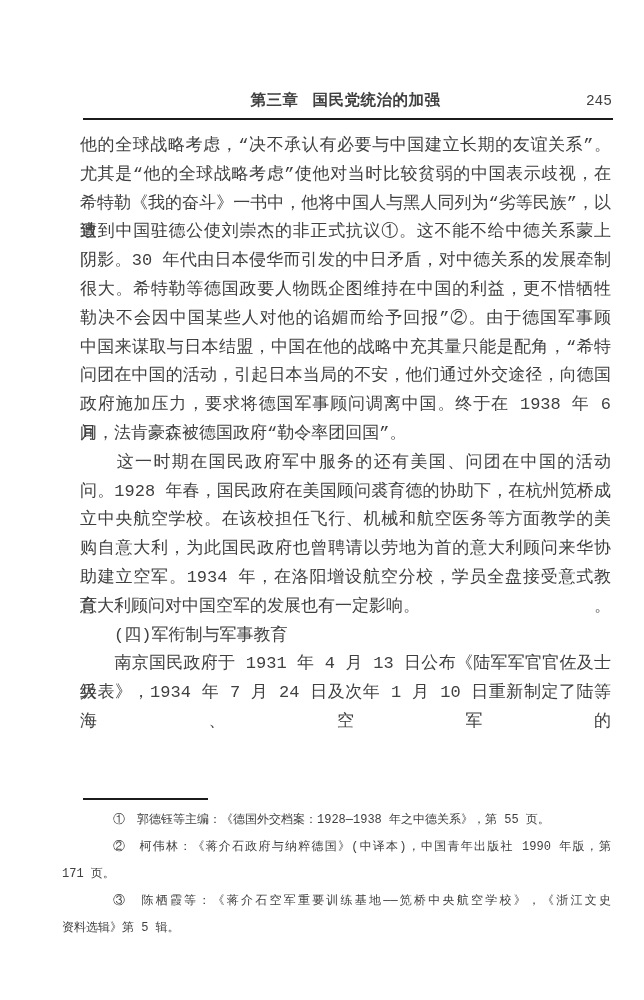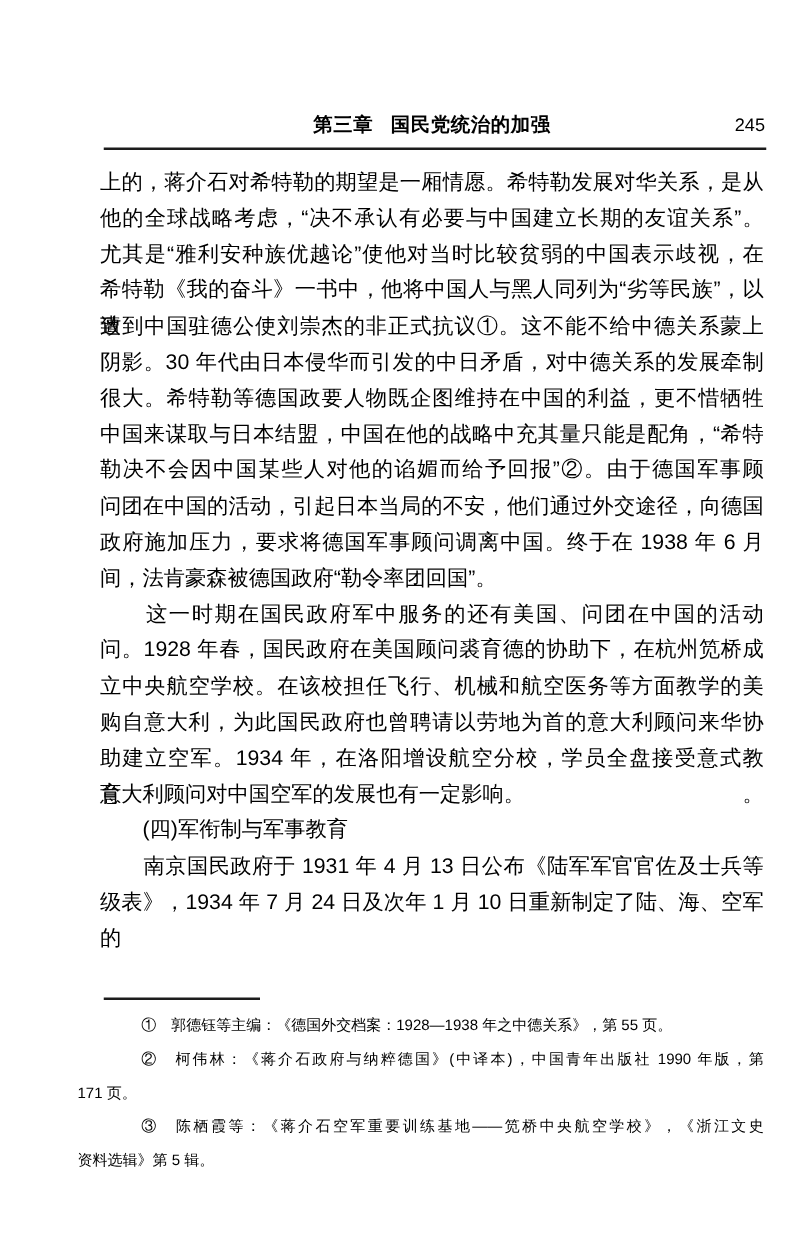--- a/index.html
+++ b/index.html
@@ -1,22 +1,22 @@
 <!DOCTYPE html>
 <html><head>
 <meta charset="utf-8">
 <style>
   html,body { margin:0; padding:0; }
   .page {
     position: relative;
     width: 644px;
     height: 1000px;
     background: #ffffff;
-    color: #000000;
-    font-family: Liberation Sans, sans-serif;
+    color: #404040;
+    font-family: Liberation Mono, monospace;
     overflow: hidden;
   }
   
   .runhead {
     position: absolute;
     top: 91px; left: 80px; width: 531px; height: 20px;
     font-size: 15.5px; line-height: 20px;
   }
   .runhead .chap-title {
     display: block; text-align: center;
@@ -85,29 +85,28 @@
 
   <div class="runhead">
     <span class="chap-title"><span class="chap-part">第三章</span><span>国民党统治的加强</span></span>
   </div>
 
   <div class="pagenum">245</div>
 
   <div class="head-rule"></div>
 
   <div class="bodytext">
-      <div class="tline just">上的，蒋介石对希特勒的期望是一厢情愿。希特勒发展对华关系，是从</div>
       <div class="tline just">他的全球战略考虑，“决不承认有必要与中国建立长期的友谊关系”。</div>
-      <div class="tline just">尤其是“雅利安种族优越论”使他对当时比较贫弱的中国表示歧视，在</div>
+      <div class="tline just">尤其是“他的全球战略考虑”使他对当时比较贫弱的中国表示歧视，在</div>
       <div class="tline just">希特勒《我的奋斗》一书中，他将中国人与黑人同列为“劣等民族”，以致</div>
       <div class="tline just">遭到中国驻德公使刘崇杰的非正式抗议①。这不能不给中德关系蒙上</div>
       <div class="tline just">阴影。30 年代由日本侵华而引发的中日矛盾，对中德关系的发展牵制</div>
       <div class="tline just">很大。希特勒等德国政要人物既企图维持在中国的利益，更不惜牺牲</div>
+      <div class="tline just">勒决不会因中国某些人对他的谄媚而给予回报”②。由于德国军事顾</div>
       <div class="tline just">中国来谋取与日本结盟，中国在他的战略中充其量只能是配角，“希特</div>
-      <div class="tline just">勒决不会因中国某些人对他的谄媚而给予回报”②。由于德国军事顾</div>
       <div class="tline just">问团在中国的活动，引起日本当局的不安，他们通过外交途径，向德国</div>
       <div class="tline just">政府施加压力，要求将德国军事顾问调离中国。终于在 1938 年 6 月</div>
       <div class="tline">间，法肯豪森被德国政府“勒令率团回国”。</div>
       <div class="tline just">　　这一时期在国民政府军中服务的还有美国、问团在中国的活动</div>
       <div class="tline just">问。1928 年春，国民政府在美国顾问裘育德的协助下，在杭州笕桥成</div>
       <div class="tline just">立中央航空学校。在该校担任飞行、机械和航空医务等方面教学的美</div>
       <div class="tline just">购自意大利，为此国民政府也曾聘请以劳地为首的意大利顾问来华协</div>
       <div class="tline just">助建立空军。1934 年，在洛阳增设航空分校，学员全盘接受意式教育。</div>
       <div class="tline">意大利顾问对中国空军的发展也有一定影响。</div>
       <div class="tline">　　(四)军衔制与军事教育</div>

